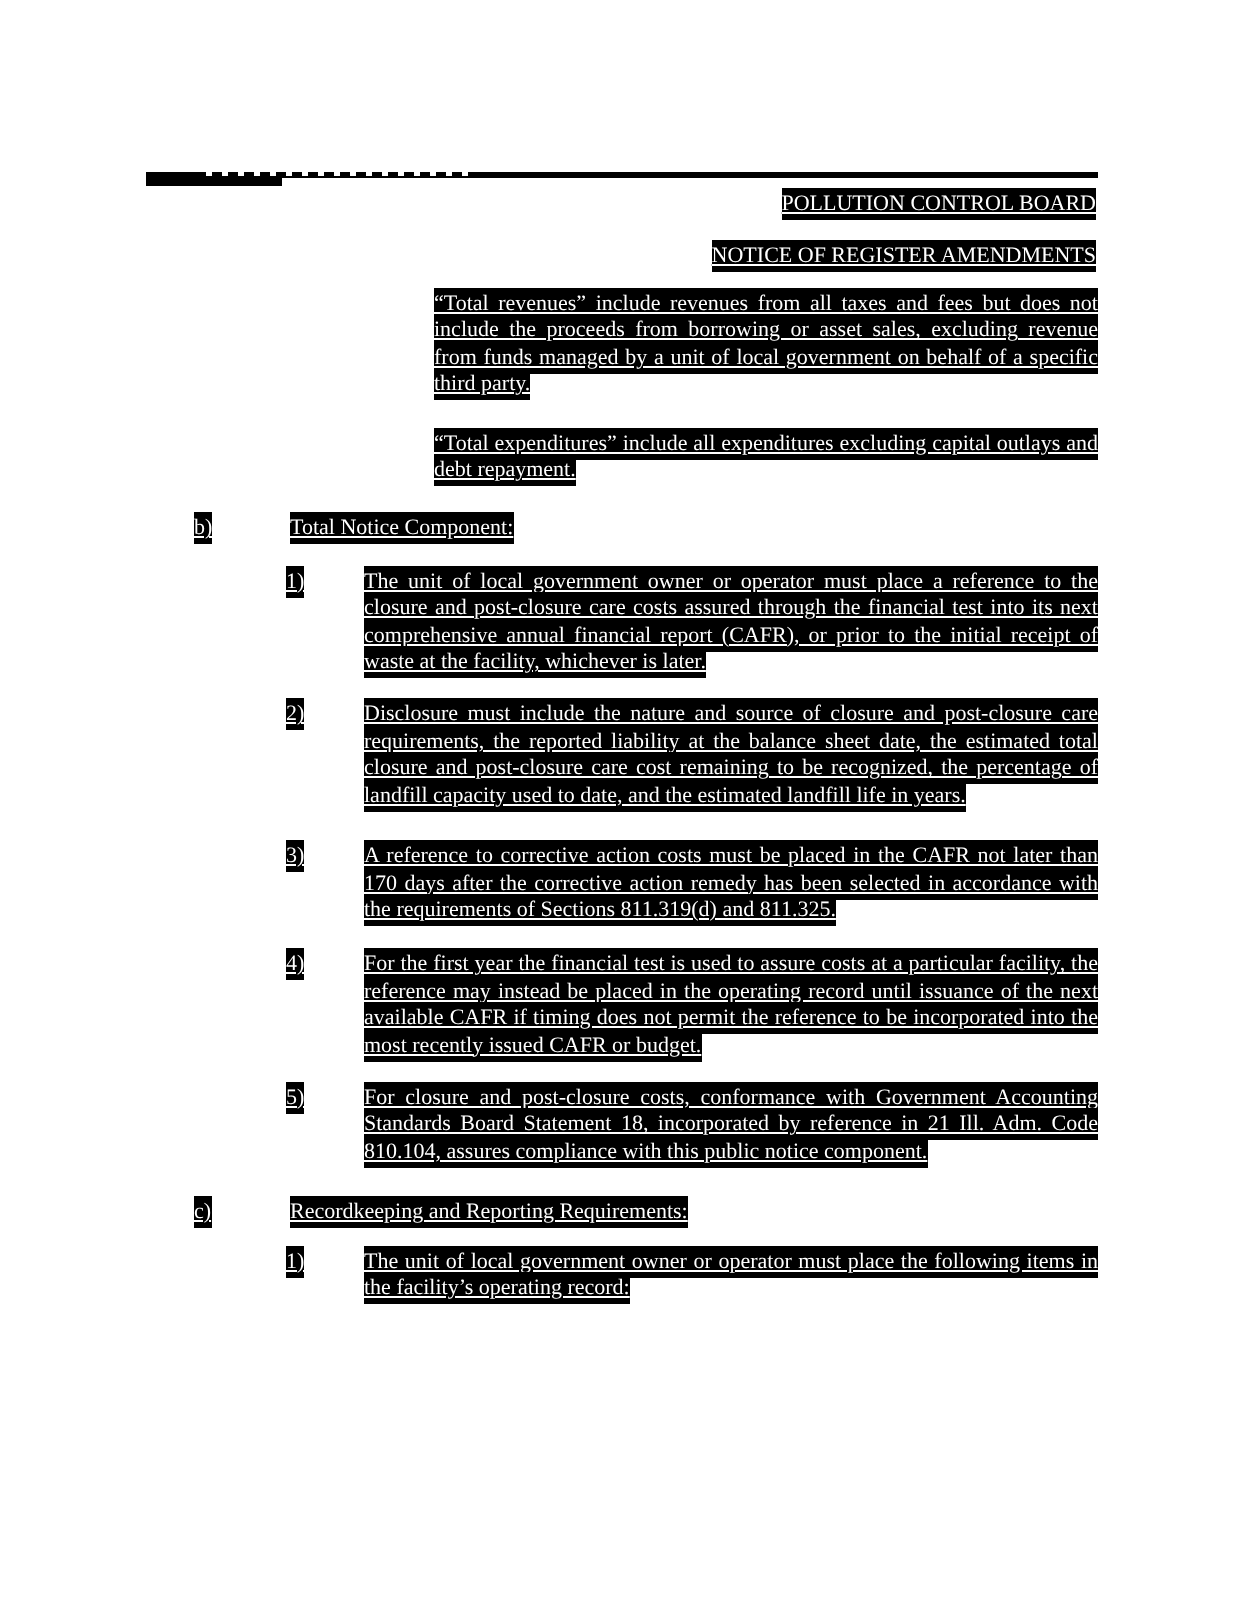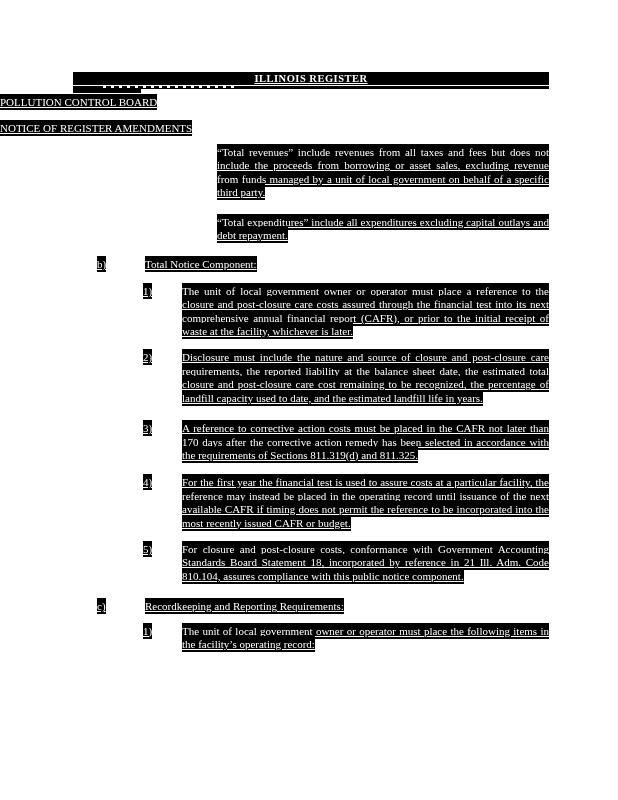--- a/index.html
+++ b/index.html
@@ -30,21 +30,21 @@
   }
   .reg-bar .t{text-decoration:underline;text-decoration-color:#fff;}
   .reg-rule{position:absolute;left:73px;top:86px;width:476px;height:3px;background:#000;}
   .reg-rule-left{position:absolute;left:73px;top:89px;width:68px;height:4px;background:#000;}
   .reg-marks{
     position:absolute;left:103px;top:86px;width:132px;height:2px;
     background:repeating-linear-gradient(90deg,#fff 0 3px,transparent 3px 8px);
     z-index:2;
   }
   
-  .center-head{position:absolute;left:0;width:618px;text-align:left;text-decoration:underline;}
+  .center-head{position:absolute;left:0;width:548px;text-align:right;text-decoration:underline;}
   .head-board{top:96px;}
   .head-notice{top:122px;}
   
   .body{position:absolute;left:97px;top:146px;width:452px;}
   .def-para{
     margin:0 0 0 120px;width:332px;
     text-align:justify;
   }
   .def-para.p1{margin-bottom:16px;}
   .def-para.p2{margin-bottom:16px;}
@@ -57,23 +57,20 @@
   .mb13{margin-bottom:13px;}
   .mb17{margin-bottom:17px;}
   .mb14{margin-bottom:14px;}
   .mb11{margin-bottom:11px;}
 </style>
 </head>
 <body>
 
 <div class="page">
 
-  <div class="reg-bar">
-    <span class="t">ILLINOIS REGISTER</span>
-  </div>
   <div class="reg-rule"></div>
   <div class="reg-marks"></div>
   <div class="reg-rule-left"></div>
 
   <div class="center-head head-board">
     <span class="hl">POLLUTION CONTROL BOARD</span>
   </div>
   <div class="center-head head-notice">
     <span class="hl">NOTICE OF REGISTER AMENDMENTS</span>
   </div>

